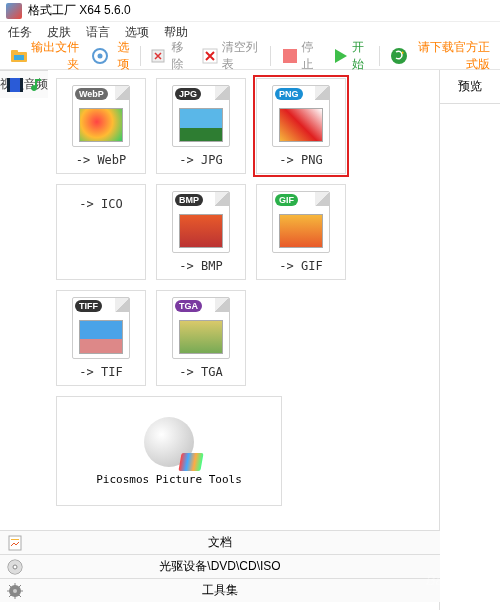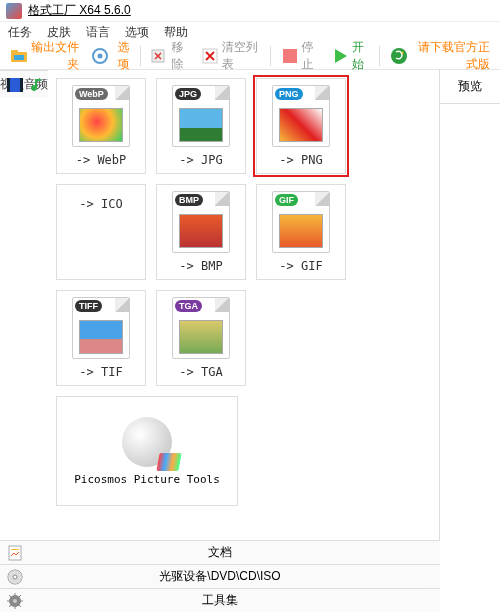--- a/index.html
+++ b/index.html
@@ -1,17 +1,17 @@
 <!DOCTYPE html>
 <html><head>
 <meta charset="utf-8">
 <style>
 * { margin:0; padding:0; box-sizing:border-box; font-family:"Microsoft YaHei","SimSun",sans-serif; font-size:12px; }
 body { background:#fff; width:500px; height:614px; overflow:hidden; position:relative; }
-.titlebar { height:22px; display:flex; align-items:center; padding:3px 6px; gap:6px; border-bottom:1px solid #eee;text-decoration:underline; }
+.titlebar { height:22px; display:flex; align-items:center; padding:3px 6px; gap:6px; border-bottom:1px solid #eee; }
 .titlebar .appicon { width:16px; height:16px; background:linear-gradient(135deg,#5b9bd5,#e84a3f); border-radius:2px; }
 .menubar { height:20px; display:flex; align-items:center; padding:0 8px; gap:15px; }
 .menubar span { color:#333; cursor:default; }
 .toolbar { height:28px; display:flex; align-items:center; padding:0 6px; gap:4px; border-bottom:1px solid #e5e5e5; }
 .tbtn { display:flex; align-items:center; gap:3px; padding:2px 4px; }
 .tbtn span { color:#333; }
 .tbtn.orange span { color:#ff7f00;text-align:right; }
 .tbtn.green span { color:#2e9e3f; }
 .ticon { width:18px; height:18px; display:flex; align-items:center; justify-content:center; }
 .sep { width:1px; height:20px; background:#ddd; margin:0 2px; }
@@ -24,24 +24,24 @@
 .catbar span { color:#444; }
 .imggrid { flex:1; background:#fff; padding:8px; overflow:auto; }
 .gridwrap { display:flex; flex-wrap:wrap; gap:10px; }
 .card { width:90px; border:1px solid #ddd; padding:6px 4px; display:flex; flex-direction:column; align-items:center; }
 .card.hl { outline:2px solid #e02020; outline-offset:1px; }
 .docicon { width:58px; height:62px; position:relative; background:#fff; border:1px solid #ccc; border-radius:2px; display:flex; flex-direction:column; align-items:center; justify-content:flex-start; overflow:hidden; }
 .docicon .tag { position:absolute; top:2px; left:2px; padding:1px 4px; color:#fff; font-size:9px; font-weight:bold; border-radius:6px; }
 .docicon .fold { position:absolute; top:0; right:0; width:14px; height:14px; background:linear-gradient(135deg,#eee 50%,#ccc 50%); }
 .docicon .pic { position:absolute; bottom:4px; width:44px; height:34px; border:1px solid #aaa; }
 .caption { margin-top:6px; font-family:monospace; font-size:12px; color:#333; }
-.toolcard { width:182px; height:110px; border:1px solid #ddd; display:flex; flex-direction:column; align-items:center; justify-content:center; gap:6px; }
+.toolcard { width:226px; height:110px; border:1px solid #ddd; display:flex; flex-direction:column; align-items:center; justify-content:center; gap:6px; }
 .toolcard .timg { width:50px; height:50px; border-radius:50%; background:radial-gradient(circle at 35% 35%,#fff,#bbb); position:relative; }
 .toolcard .timg::after { content:""; position:absolute; right:-8px; bottom:-4px; width:22px; height:18px; background:linear-gradient(to right,#f44,#4af,#fa4,#4f8); transform:skewX(-10deg); border-radius:2px; }
-.bottombar { position:absolute; left:0; bottom:2px; width:440px; }
+.bottombar { position:absolute; left:0; bottom:12px; width:440px; }
 .brow { height:24px; display:flex; align-items:center; justify-content:center; border-top:1px solid #ddd; background:#fafafa; position:relative; }
 .brow .bicon { position:absolute; left:6px; width:18px; height:18px; }
 .watermark{position:absolute;right:6px;bottom:24px;color:#fff;opacity:0.35;font-size:14px;font-style:italic;pointer-events:none;}
 </style>
 </head>
 <body>
 
 <div class="titlebar">
   <div class="appicon"></div>
   <span>格式工厂 X64 5.6.0</span>

